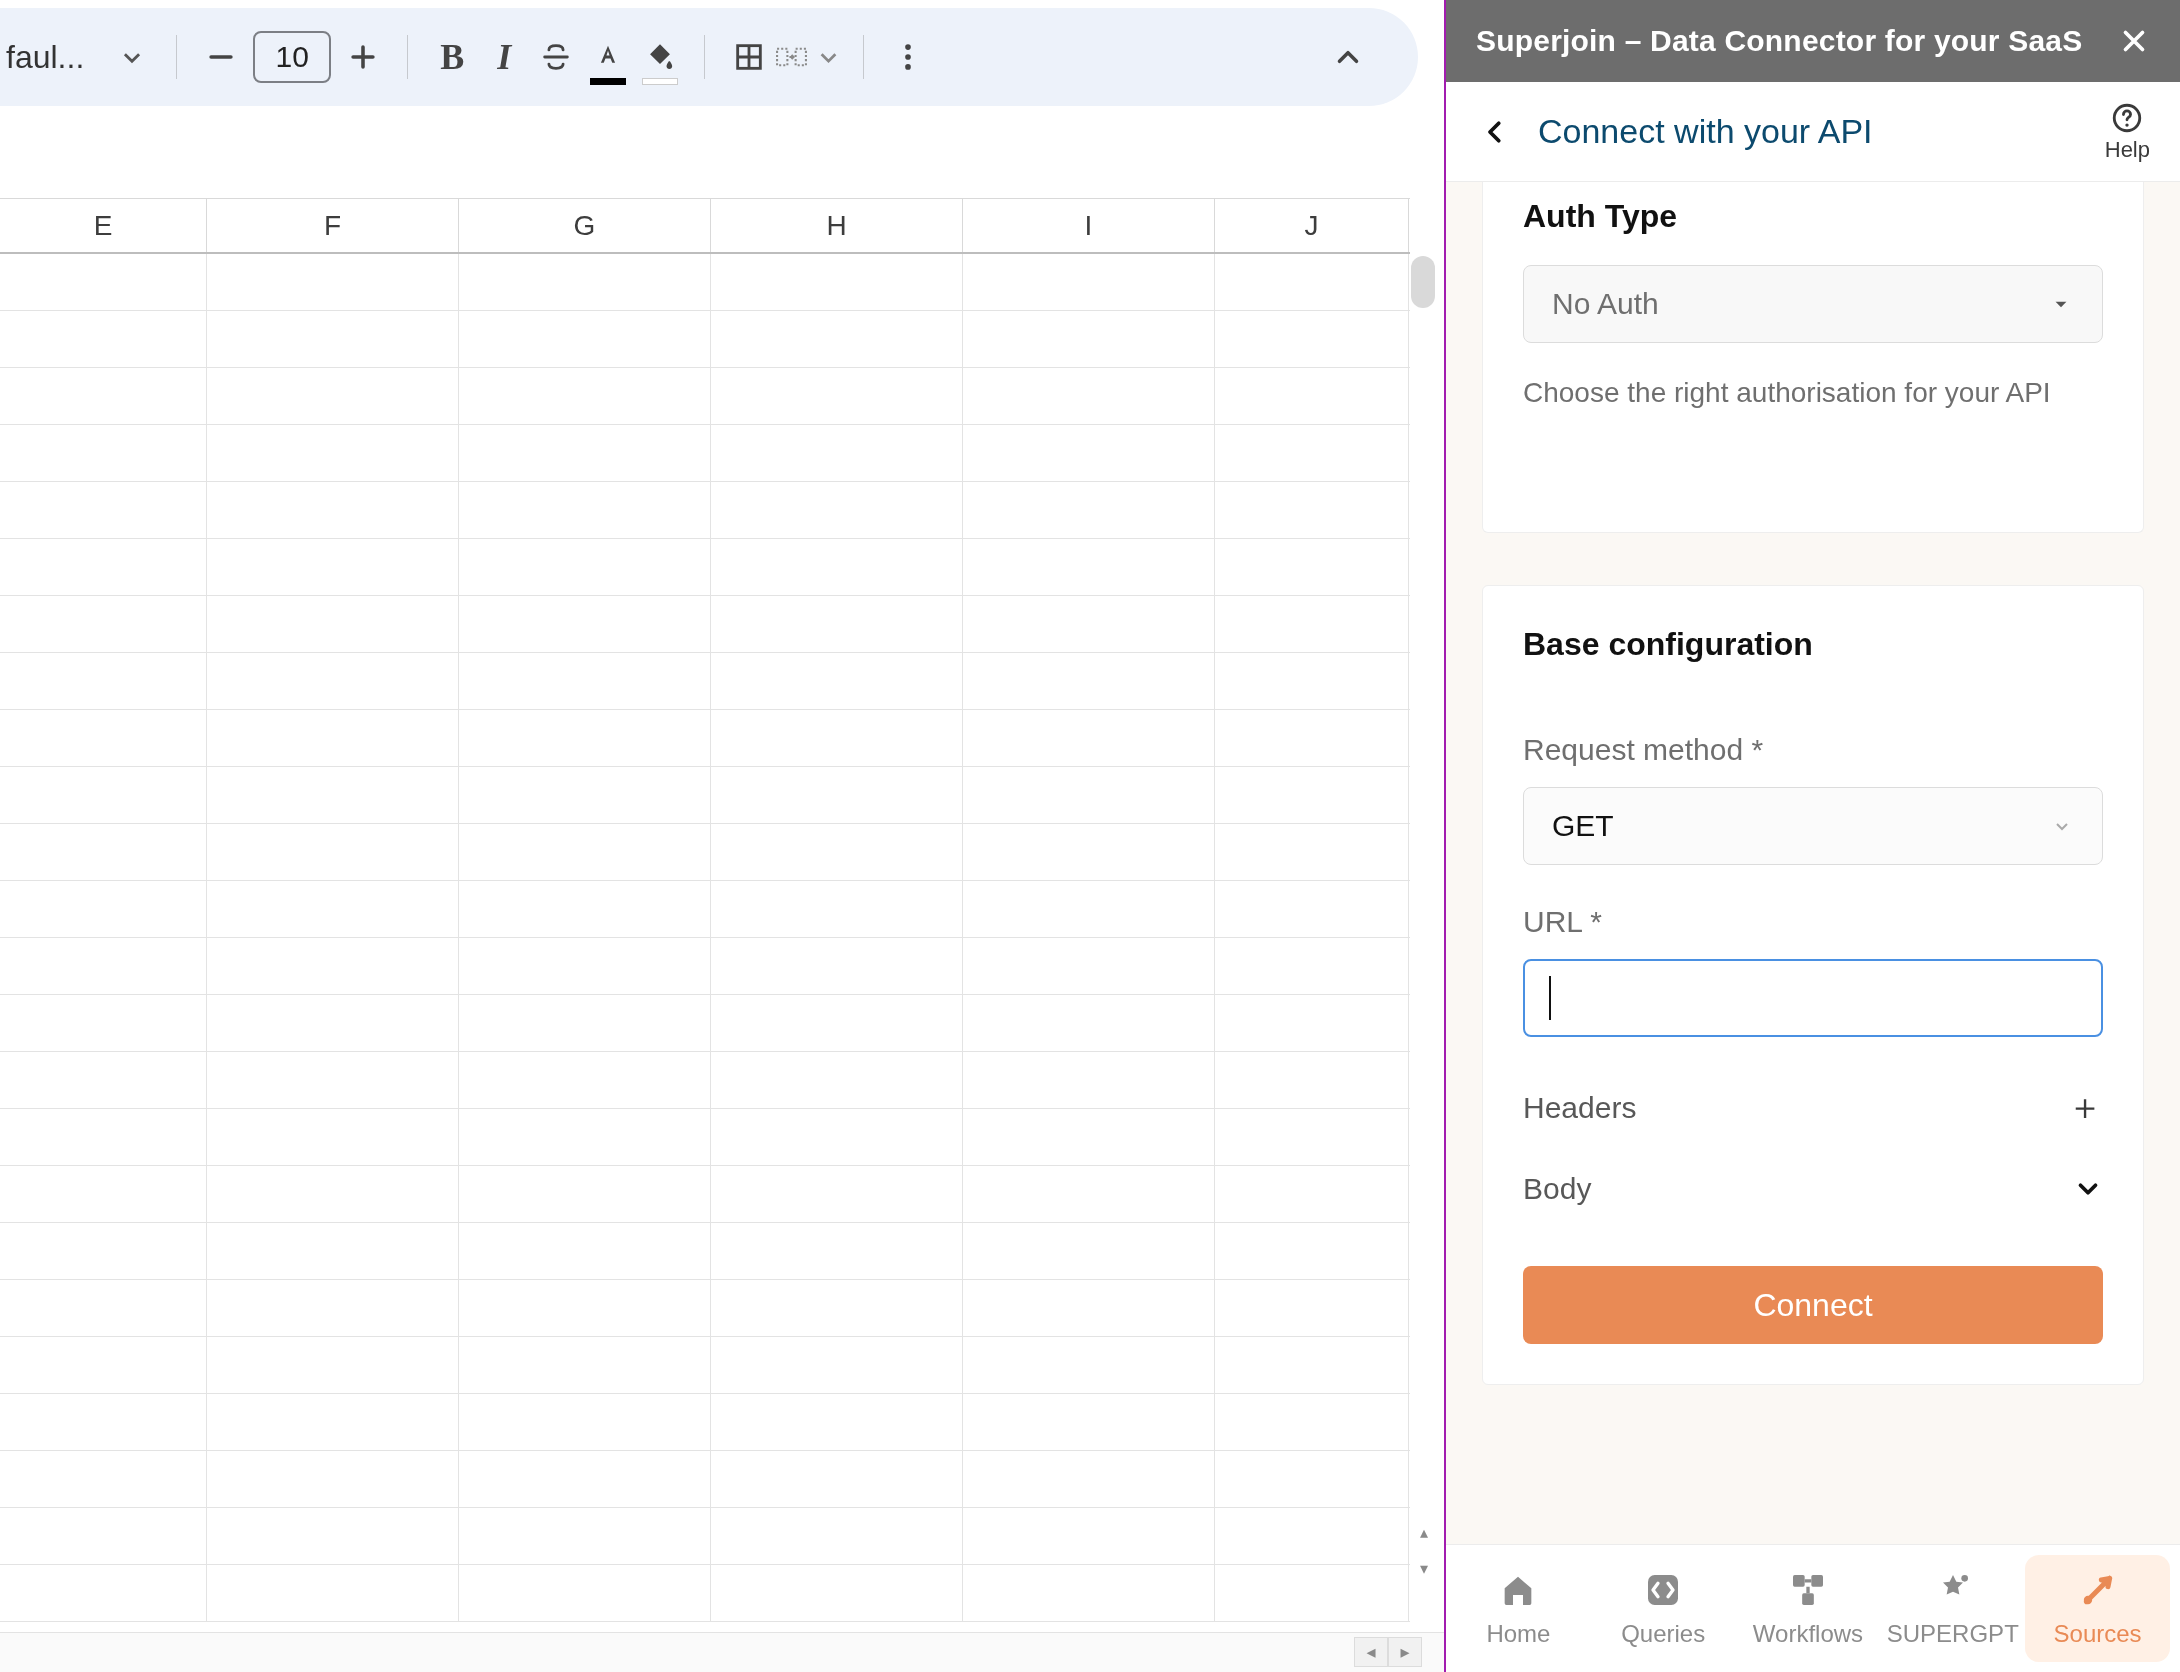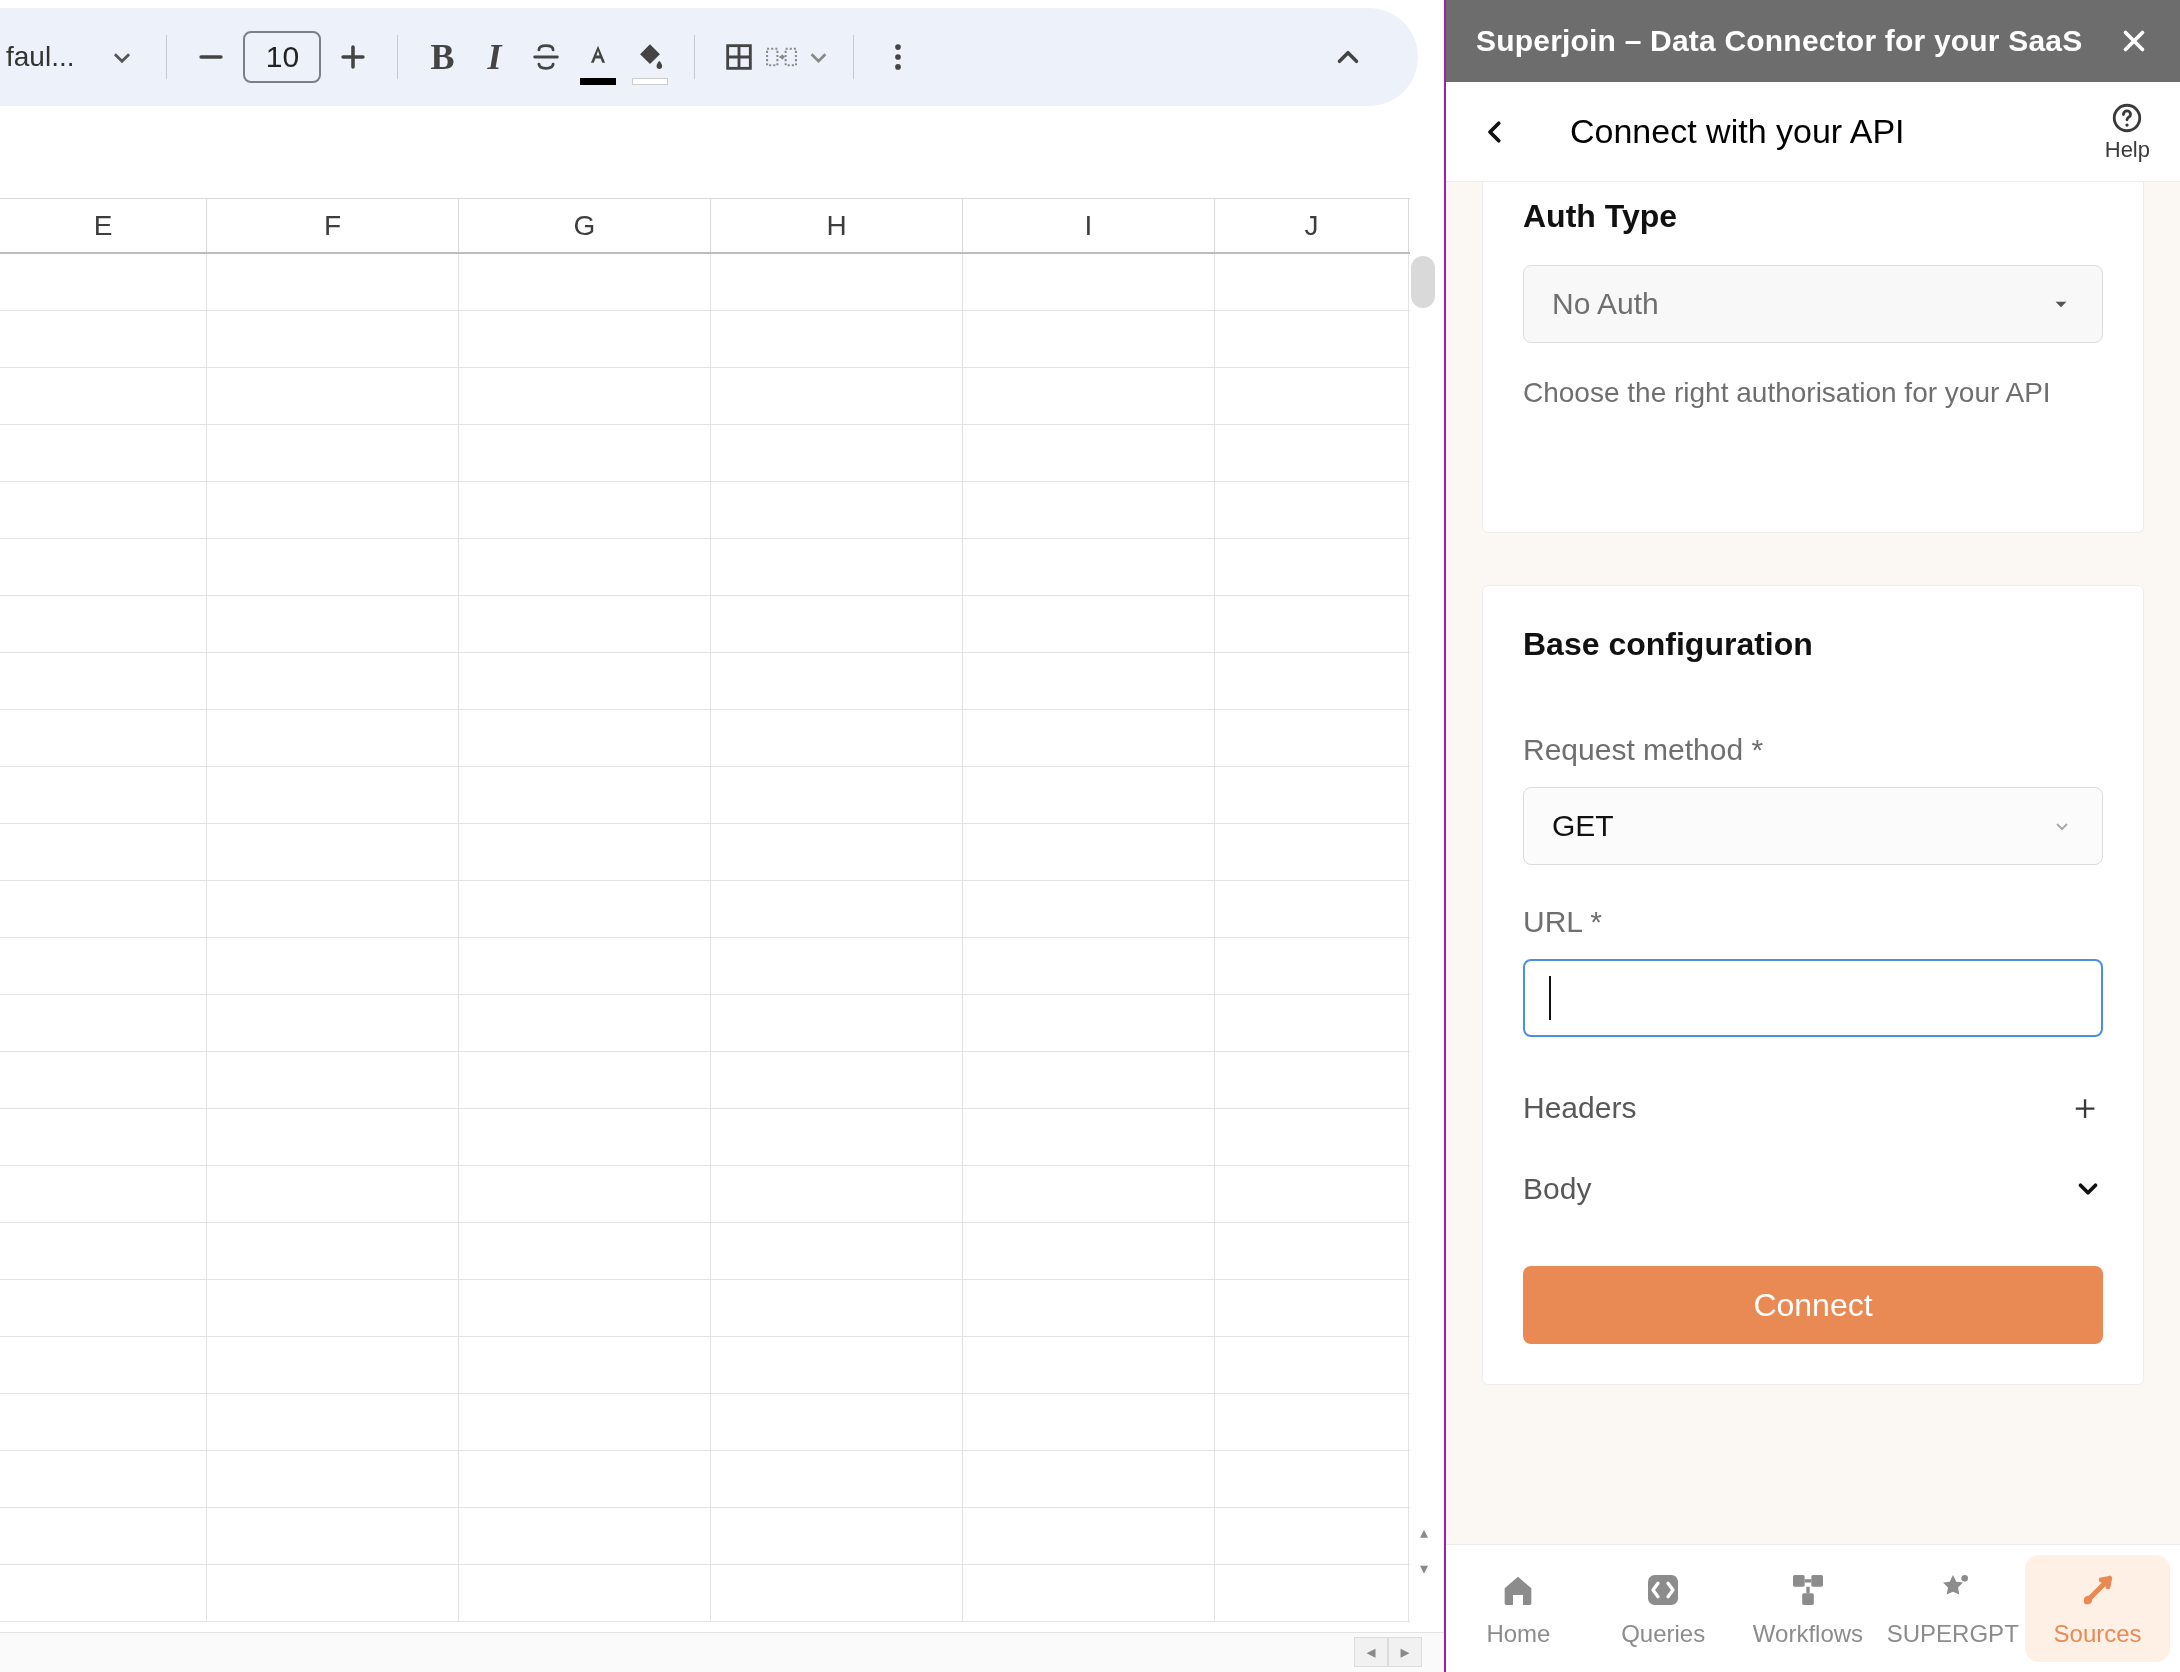--- a/index.html
+++ b/index.html
@@ -8,21 +8,21 @@
     --border-gray:#d9d9d9;
     --text-gray:#6b6b6b;
     --text-dark:#222;
   }
 
   
   .sheets-area { position:absolute; left:0; top:0; width:1444px; height:1672px; }
 
   
   .toolbar-wrap { position:absolute; left:0; top:8px; width:1418px; height:98px; background:#edf2fa; border-top-right-radius:50px; border-bottom-right-radius:50px; display:flex; align-items:center; padding:0 30px 0 0; }
-  .font-trunc { font-size:28px; color:#333; padding-left:6px; letter-spacing:0px; }
+  .font-trunc { font-size:32px; color:#333; padding-left:6px; letter-spacing:0px; }
   .font-caret { margin-left:22px; }
   .divider { width:1px; height:44px; background:#c6c9ce; margin:0 18px; }
 
   .tbtn { width:52px; height:52px; display:flex; align-items:center; justify-content:center; color:#444; }
   .tbtn svg { width:34px; height:34px; }
 
   .font-size-box { width:78px; height:52px; border:2px solid #7c7f85; border-radius:8px; display:flex; align-items:center; justify-content:center; font-size:30px; color:#222; margin:0 6px; }
 
   .bold-glyph { font-weight:900; font-size:36px; font-family:"Times New Roman",serif; }
   .italic-glyph { font-style:italic; font-weight:600; font-size:36px; font-family:"Times New Roman",serif; }
@@ -52,21 +52,21 @@
   .hscroll-arrows .arr { width:34px; height:30px; border:1px solid #dcdcdc; background:#f1f1f1; display:flex; align-items:center; justify-content:center; color:#8a8a8a; font-size:18px; }
 
   
   .panel { position:absolute; right:0; top:0; width:736px; height:1672px; background:#ffffff; border-left:2px solid #a21caf; display:flex; flex-direction:column; }
   .panel-titlebar { height:82px; background:#6d6d6d; color:#ffffff; display:flex; align-items:center; justify-content:space-between; padding:0 26px 0 30px; }
   .panel-titlebar .title { font-size:30px; font-weight:600; letter-spacing:0.2px; }
   .panel-titlebar .close { width:40px; height:40px; display:flex; align-items:center; justify-content:center; }
 
   .panel-subhead { height:100px; border-bottom:1px solid #ececec; display:flex; align-items:center; padding:0 30px; gap:24px; }
   .panel-subhead .back { width:38px; display:flex; align-items:center; justify-content:center; color:#111; }
-  .panel-subhead .subtitle { font-size:34px; color:#000000; font-weight:500;margin-left:32px; }
+  .panel-subhead .subtitle { font-size:34px; color:#0c4a6e; font-weight:500; }
   .panel-subhead .help { margin-left:auto; display:flex; flex-direction:column; align-items:center; color:#3a3a3a; }
   .panel-subhead .help .lbl { font-size:22px; margin-top:2px; }
 
   .panel-body { flex:1; overflow:hidden; background:#fbf8f4; padding:0 36px; }
 
   .card { background:#ffffff; border:1px solid #eeeeee; border-radius:6px; padding:0 40px 40px 40px; }
   .card.auth { padding-top:0; border-top:none; border-top-left-radius:0; border-top-right-radius:0; }
   .card-gap { height:52px; }
 
   .label-lg { font-size:32px; font-weight:600; color:#111; }

